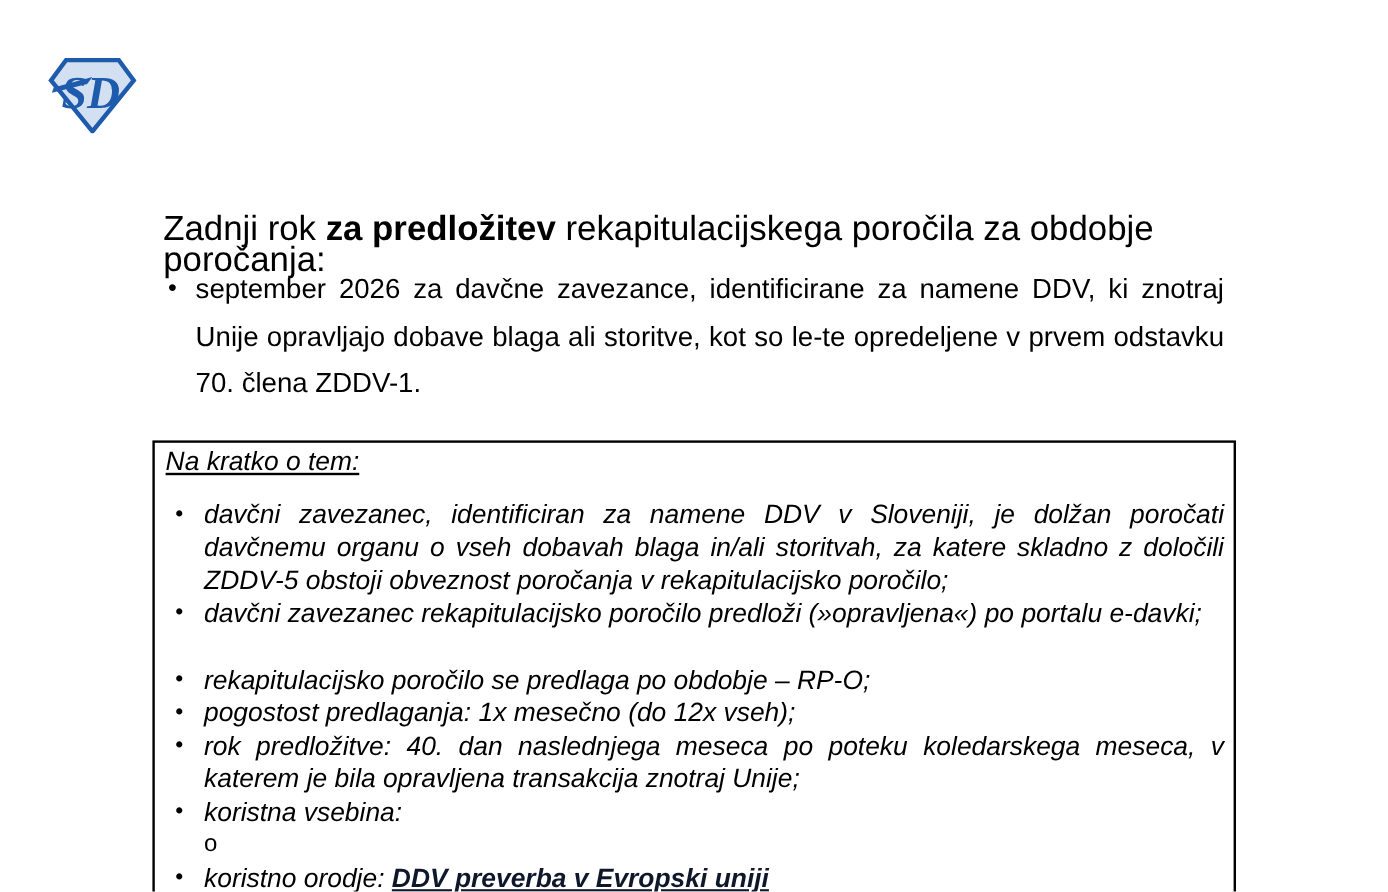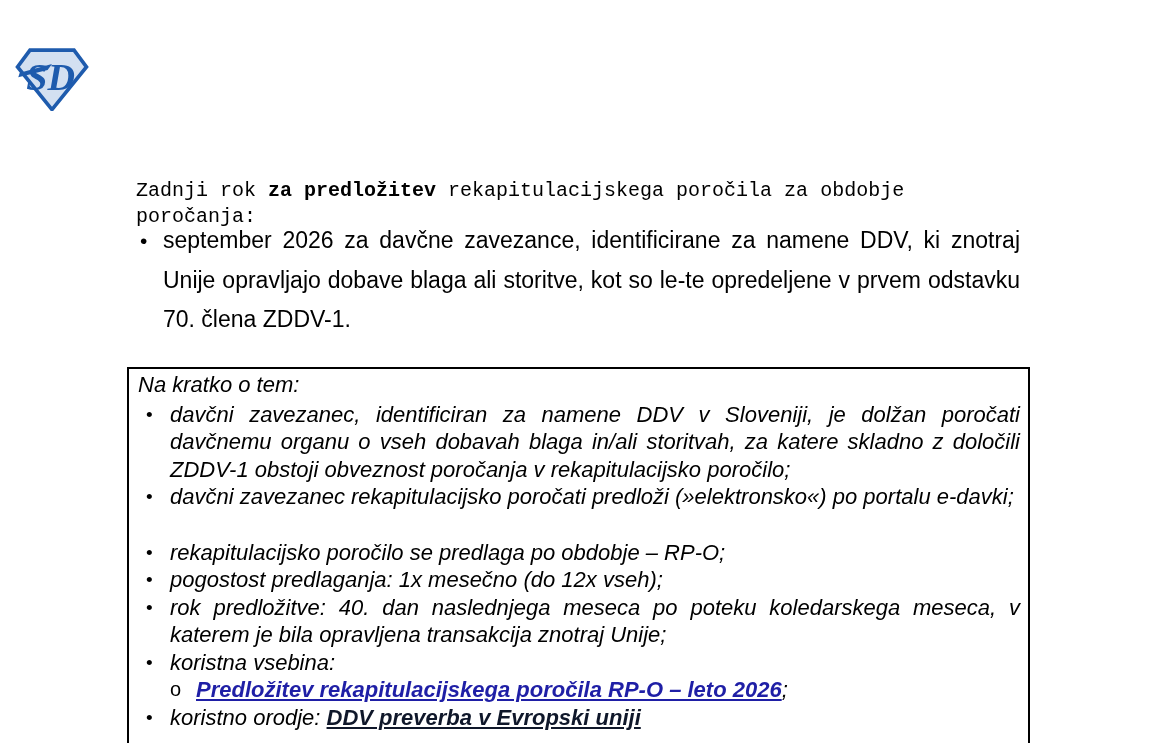--- a/index.html
+++ b/index.html
@@ -2,42 +2,43 @@
 <html><head>
 <meta charset="utf-8">
 <style>
   html,body{margin:0;padding:0;}
   body{
     width:1157px;height:743px;position:relative;overflow:hidden;
     background:#ffffff;color:#000;
     font-family:"Liberation Sans",sans-serif;
   }
   
-  .logo{position:absolute;left:15px;top:45px;width:74px;height:66px;text-decoration:underline;}
+  .logo{position:absolute;left:40px;top:45px;width:74px;height:66px;text-decoration:underline;}
   
   .title{
     position:absolute;left:136px;top:178px;width:886px;
-    font-size:20px;line-height:26px;white-space:pre-wrap;font-family:Liberation Mono, monospace;
+    font-size:29px;line-height:26px;white-space:pre-wrap;
   }
   .title b{font-weight:bold;}
   .main-bullet{
     position:absolute;left:140px;top:221px;width:880px;
     display:flex;font-size:23px;line-height:39.5px;
   }
   .main-bullet .bm{flex:none;width:23px;font-size:21px;}
   .main-bullet .bt{flex:1;text-align:justify;}
   
   .infobox{
     position:absolute;left:127px;top:367px;width:903px;height:420px;
     border:2px solid #000;box-sizing:border-box;
     padding:2px 8px 0 9px;
     font-size:22px;font-style:italic;line-height:27.5px;
   }
   .box-heading{
-    margin-bottom:2px;
+    text-decoration:underline;
+    margin-bottom:16px;
   }
   .box-item{display:flex;padding-left:8px;}
   .box-item .bm{flex:none;width:24px;font-style:normal;font-size:19px;}
   .box-item .bt{flex:1;text-align:justify;}
   .spacer{height:28px;}
   .sub-item{display:flex;padding-left:32px;}
   .sub-item .sm{flex:none;width:26px;font-style:normal;font-size:20px;}
   .doclink{
     font-weight:bold;font-style:italic;text-decoration:underline;
     cursor:pointer;
@@ -59,26 +60,26 @@
 <div class="main-bullet">
   <span class="bm">•</span>
   <span class="bt">september 2026 za davčne zavezance, identificirane za namene DDV, ki znotraj Unije opravljajo dobave blaga ali storitve, kot so le-te opredeljene v prvem odstavku 70. člena ZDDV-1.</span>
 </div>
 
 <div class="infobox">
   <div class="box-heading">Na kratko o tem:</div>
 
   <div class="box-item">
     <span class="bm">•</span>
-    <span class="bt">davčni zavezanec, identificiran za namene DDV v Sloveniji, je dolžan poročati davčnemu organu o vseh dobavah blaga in/ali storitvah, za katere skladno z določili ZDDV-1 obstoji obveznost poročanja v rekapitulacijsko poročilo;</span>
+    <span class="bt">davčni zavezanec, identificiran za namene DDV v Sloveniji, je dolžan poročati davčnemu organu o vseh dobavah blaga in/ali storitvah, za katere skladno z določili ZDDV-5 obstoji obveznost poročanja v rekapitulacijsko poročilo;</span>
   </div>
 
   <div class="box-item">
     <span class="bm">•</span>
-    <span class="bt">davčni zavezanec rekapitulacijsko poročati predloži (»elektronsko«) po portalu e-davki;</span>
+    <span class="bt">davčni zavezanec rekapitulacijsko poročilo predloži (»opravljena«) po portalu e-davki;</span>
   </div>
 
   <div class="spacer"></div>
 
   <div class="box-item">
     <span class="bm">•</span>
     <span class="bt">rekapitulacijsko poročilo se predlaga po obdobje – RP-O;</span>
   </div>
 
   <div class="box-item">
@@ -91,20 +92,19 @@
     <span class="bt">rok predložitve: 40. dan naslednjega meseca po poteku koledarskega meseca, v katerem je bila opravljena transakcija znotraj Unije;</span>
   </div>
 
   <div class="box-item">
     <span class="bm">•</span>
     <span class="bt">koristna vsebina:</span>
   </div>
 
   <div class="sub-item">
     <span class="sm">o</span>
-    <span><a class="doclink" style="color: rgb(31, 31, 166);">Predložitev rekapitulacijskega poročila RP-O – leto 2026</a><span>;</span></span>
   </div>
 
   <div class="box-item">
     <span class="bm">•</span>
     <span class="bt"><span>koristno orodje: </span><a class="doclink" style="color: #0f172a;">DDV preverba v Evropski uniji</a></span>
   </div>
 </div>
 
 </body></html>

